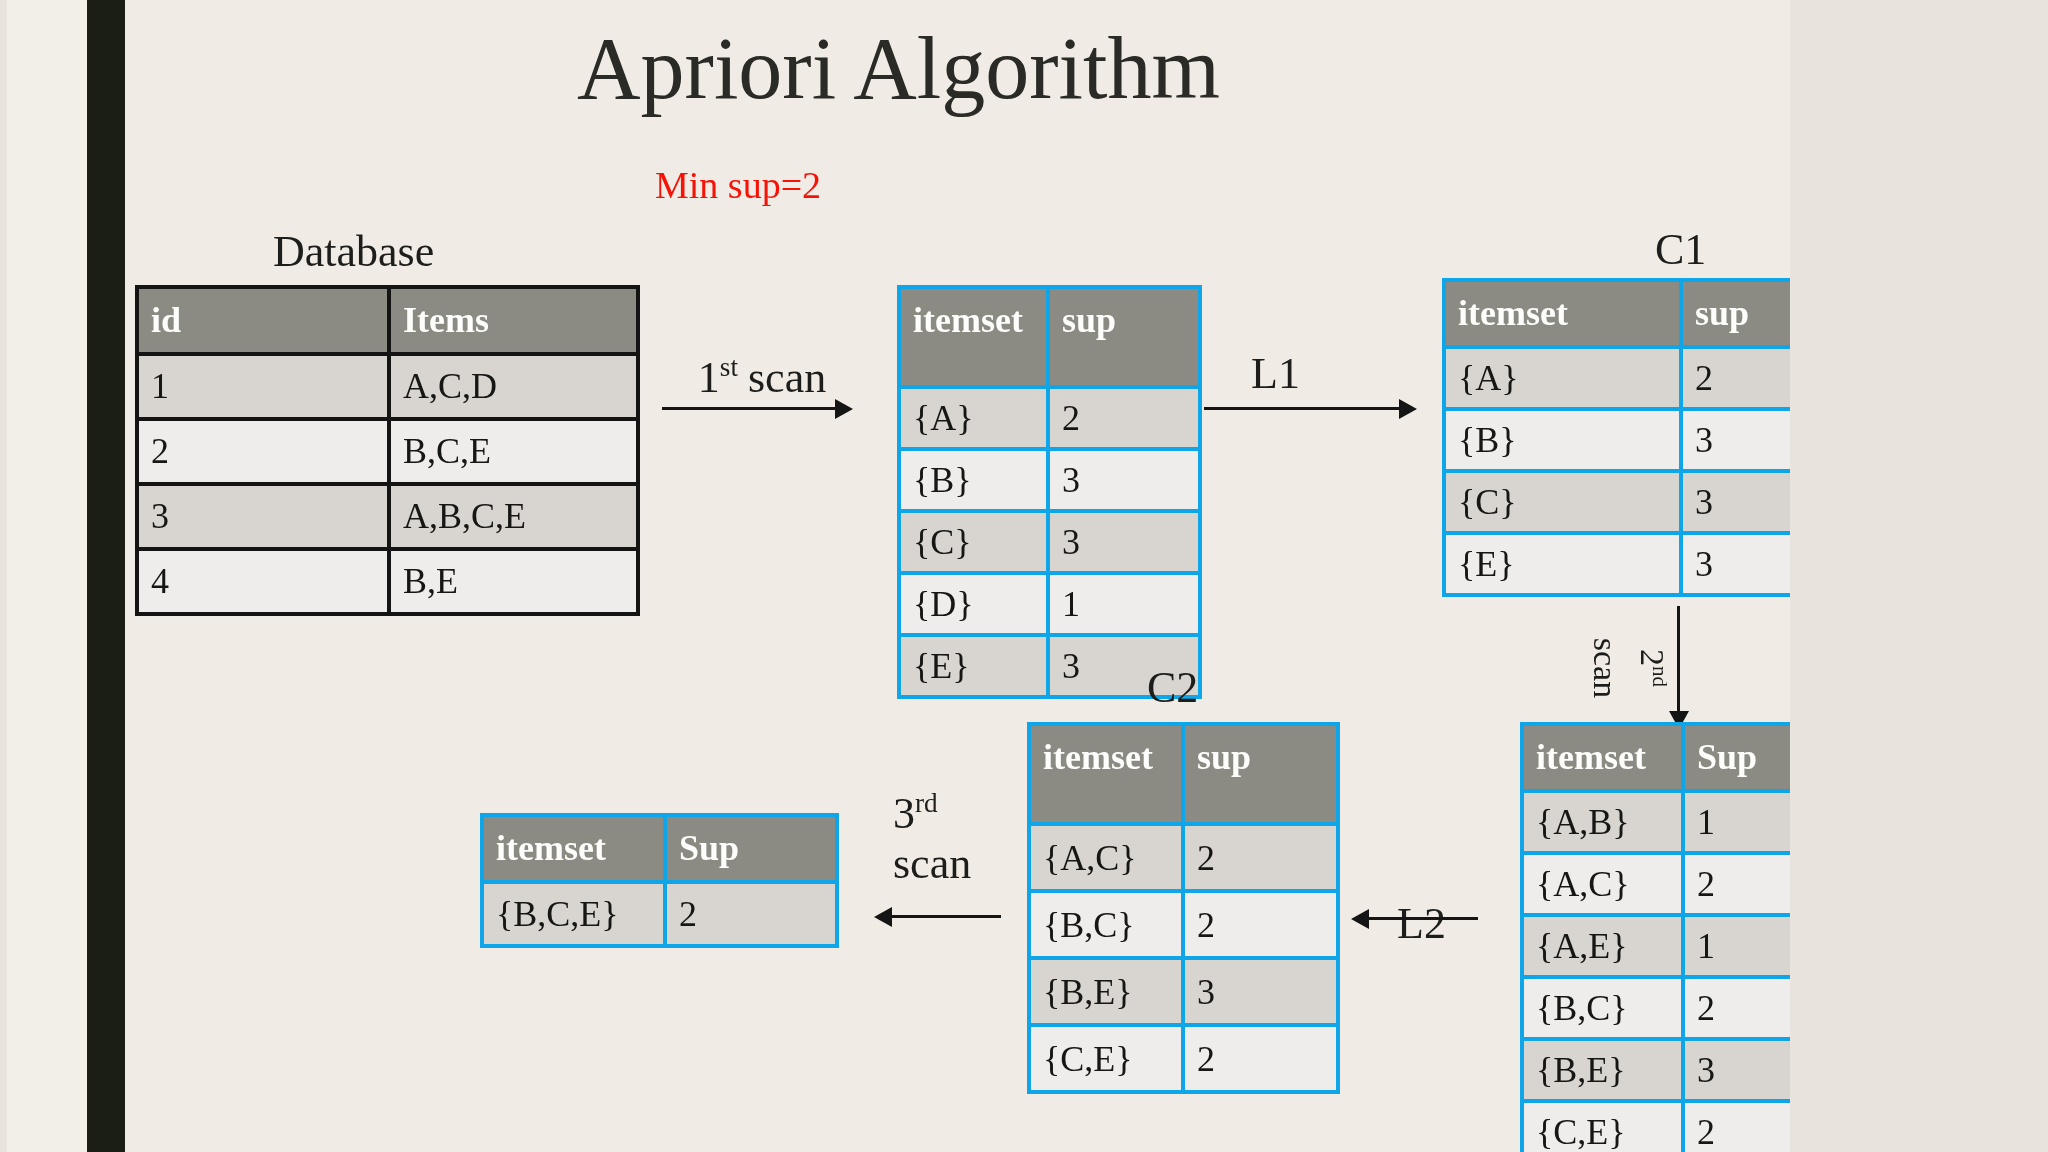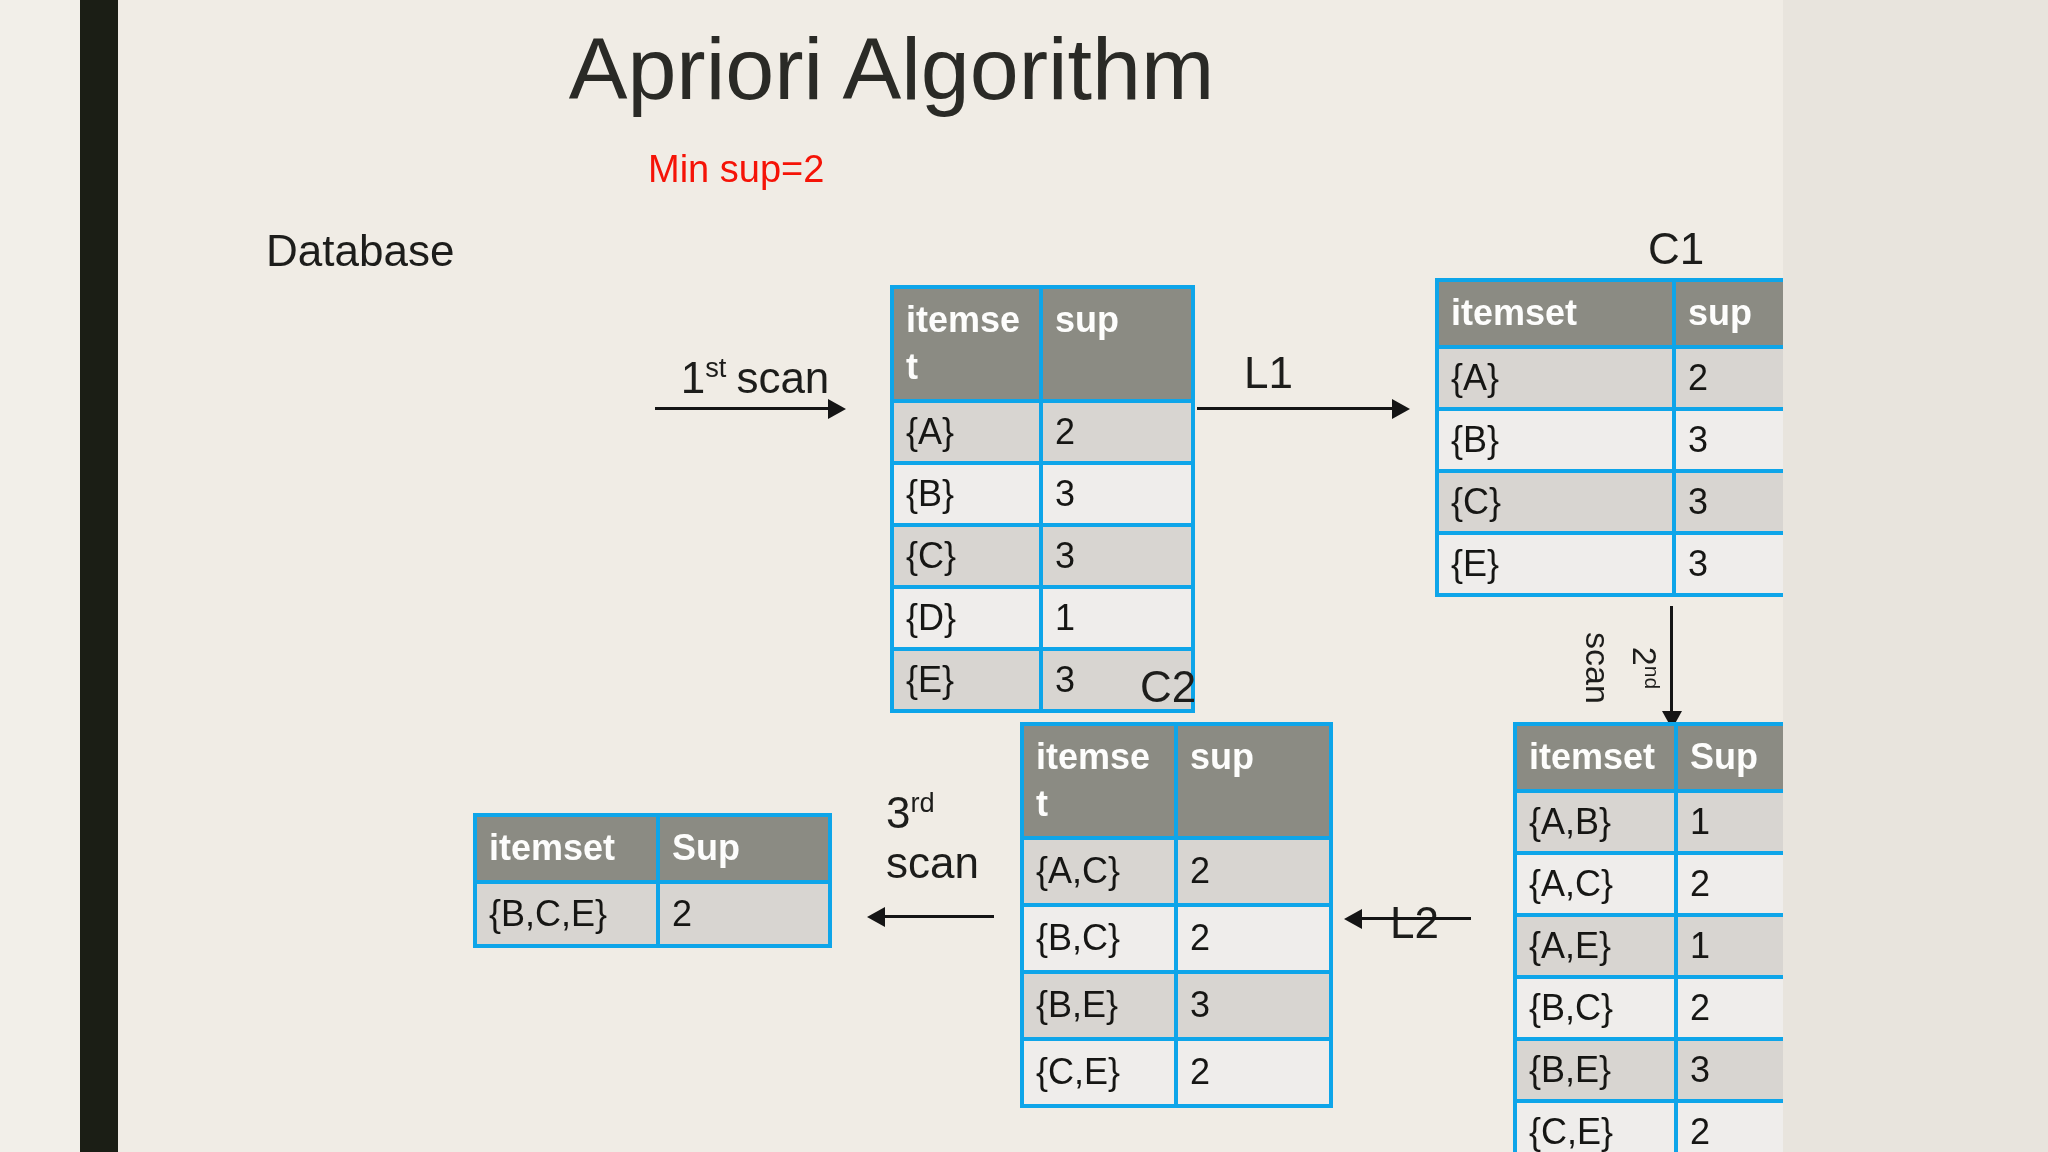--- a/index.html
+++ b/index.html
@@ -3,38 +3,39 @@
 <meta charset="utf-8">
 <style>
   * { box-sizing: border-box; margin: 0; padding: 0; }
   html, body { background: #e8e4dd; }
   .slide {
     position: relative;
     width: 1783px;
     height: 1152px;
     overflow: hidden;
     background: var(--background, #f0ece5);
-    font-family: Liberation Sans, sans-serif;
+    font-family: Liberation Serif, serif;
     color: #1c1c1a;
+    margin-left: 7px;
   }
   .left-strip {
     position: absolute; left: 0; top: 0; width: 80px; height: 100%;
     background: #f2efe9;
   }
   .side-bar {
     position: absolute; left: 80px; top: 0; width: 38px; height: 100%;
     background: var(--side-bar, #1b1e15);
   }
   .title {
     position: absolute; left: 0; right: 0; top: 18px;
     text-align: center; font-size: 88px; font-weight: normal;
     color: #2a2a26;
   }
   .minsup {
-    position: absolute; left: 648px; top: 148px;
+    position: absolute; left: 648px; top: 163px;
     font-size: 38px; color: var(--accent-red, #f51307);
   }
   .lbl { position: absolute; font-size: 44px; color: #1d1d1b; }
   #lbl-database { left: 266px; top: 226px; }
   #lbl-c1 { left: 1648px; top: 224px; }
   #lbl-c2 { left: 1140px; top: 662px; }
   #lbl-l1 { left: 1244px; top: 348px; }
   #lbl-l2 { left: 1390px; top: 898px; }
   #lbl-scan1 { left: 660px; top: 352px; width: 190px; text-align: center; }
   #lbl-scan3 { left: 886px; top: 778px; line-height: 50px; }
@@ -129,20 +130,46 @@
 <body>
 
 <div class="slide">
   <div class="left-strip"></div>
   <div class="side-bar"></div>
 
   <h1 class="title">Apriori Algorithm</h1>
   <div class="minsup">Min sup=2</div>
 
   <div class="lbl" id="lbl-database">Database</div>
+  <table id="tbl-db">
+      <thead>
+        <tr>
+          <th>id</th>
+          <th>Items</th>
+        </tr>
+      </thead>
+      <tbody>
+        <tr>
+          <td>1</td>
+          <td>A,C,D</td>
+        </tr>
+        <tr>
+          <td>2</td>
+          <td>B,C,E</td>
+        </tr>
+        <tr>
+          <td>3</td>
+          <td>A,B,C,E</td>
+        </tr>
+        <tr>
+          <td>4</td>
+          <td>B,E</td>
+        </tr>
+      </tbody>
+    </table>
 
   <div class="lbl" id="lbl-scan1">
     <span>1</span><sup>st</sup><span class="scan-word">scan</span>
   </div>
   <div class="harrow right" id="arrow-scan1"></div>
 
   <table id="tbl-scan1">
       <thead>
         <tr>
           <th>itemset</th>

